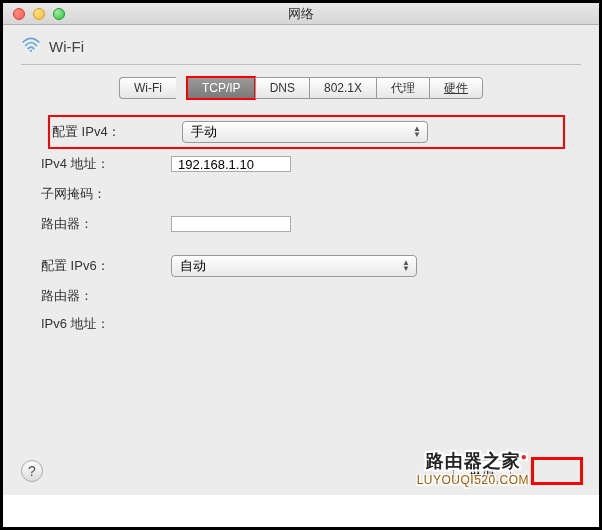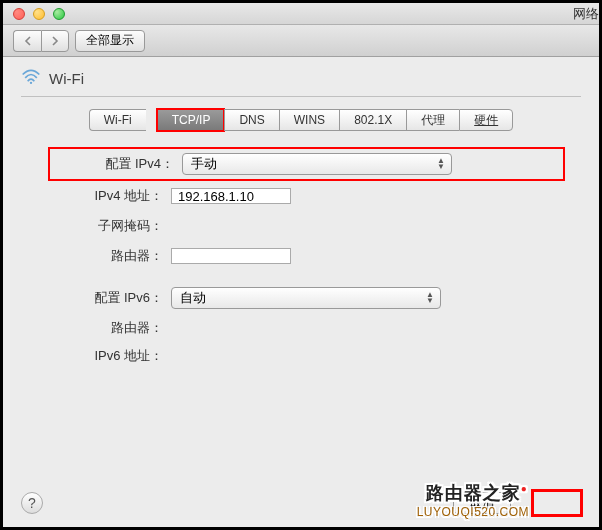--- a/index.html
+++ b/index.html
@@ -35,21 +35,21 @@
       width: 12px;
       height: 12px;
       border-radius: 50%;
     }
     .light.red { background: radial-gradient(circle at 30% 30%, #ff8a80, #ff5f57); border: 0.5px solid #d43f38; }
     .light.yellow { background: radial-gradient(circle at 30% 30%, #ffe08a, #ffbd2e); border: 0.5px solid #d69e20; }
     .light.green { background: radial-gradient(circle at 30% 30%, #a8eaa0, #28c940); border: 0.5px solid #1f9a30; }
     .title {
       position: absolute;
       left: 0; right: 0;
-      text-align: right;
+      text-align: center;
       font-size: 13px;
       color: #333;
     }
     .toolbar {
       height: 32px;
       background: linear-gradient(to bottom, #e8e8e8, #d0d0d0);
       border-bottom: 1px solid #a0a0a0;
       display: flex;
       align-items: center;
       padding: 0 10px;
@@ -121,37 +121,37 @@
     }
     .row {
       display: flex;
       align-items: center;
       margin-bottom: 8px;
       min-height: 22px;
     }
     .row.tight { margin-bottom: 6px; }
     .lbl {
       width: 130px;
-      text-align: right;
+      text-align: left;
       padding-right: 8px;
       font-size: 13px;
       color: #333;
     }
     .select {
       background: linear-gradient(to bottom, #fff, #e8e8e8);
       border: 1px solid #999;
       border-radius: 4px;
       height: 22px;
       display: flex;
       align-items: center;
       justify-content: space-between;
       padding: 0 6px 0 8px;
       font-size: 13px;
     }
-    .select.wide { width: 270px; }
+    .select.wide { width: 246px; }
     .stepper {
       display: flex;
       flex-direction: column;
       gap: 0;
       line-height: 6px;
       font-size: 8px;
       color: #555;
     }
     input.txt {
       height: 16px;
@@ -238,55 +238,39 @@
 
   <div class="titlebar">
     <div class="traffic-lights">
       <div class="light red"></div>
       <div class="light yellow"></div>
       <div class="light green"></div>
     </div>
     <div class="title">网络</div>
   </div>
 
-  <div class="toolbar">
-    <div class="nav-group">
-      <div class="nav-btn">
-        <svg width="10" height="10" viewBox="0 0 10 10">
-            <path d="M7 1 L3 5 L7 9" fill="none" stroke="#888" stroke-width="1.6"></path>
-          </svg>
-      </div>
-      <div class="nav-btn">
-        <svg width="10" height="10" viewBox="0 0 10 10">
-            <path d="M3 1 L7 5 L3 9" fill="none" stroke="#888" stroke-width="1.6"></path>
-          </svg>
-      </div>
-    </div>
-    <div class="show-all">全部显示</div>
-  </div>
 
   <div class="content">
 
     <div class="panel-header">
       <span class="wifi-icon">
         <svg viewBox="0 0 24 18">
             <path d="M2 6 Q12 -4 22 6" fill="none" stroke="#6aa7d8" stroke-width="2"></path>
             <path d="M5 10 Q12 2 19 10" fill="none" stroke="#6aa7d8" stroke-width="2"></path>
             <path d="M8 14 Q12 9 16 14" fill="none" stroke="#6aa7d8" stroke-width="2"></path>
             <circle cx="12" cy="16" r="1.4" fill="#6aa7d8"></circle>
           </svg>
       </span>
       <span class="panel-title">Wi-Fi</span>
     </div>
 
     <div class="seg-tabs">
       <div class="seg">Wi-Fi</div>
       <div class="seg active hl-red">TCP/IP</div>
       <div class="seg">DNS</div>
-      <div class="seg">WINS</div>
       <div class="seg">802.1X</div>
       <div class="seg">代理</div>
       <div class="seg">硬件</div>
     </div>
 
     <div class="form-area">
       <div class="row hl-red">
         <div class="lbl">配置 IPv4：</div>
         <div class="select wide">
           <span>手动</span>

